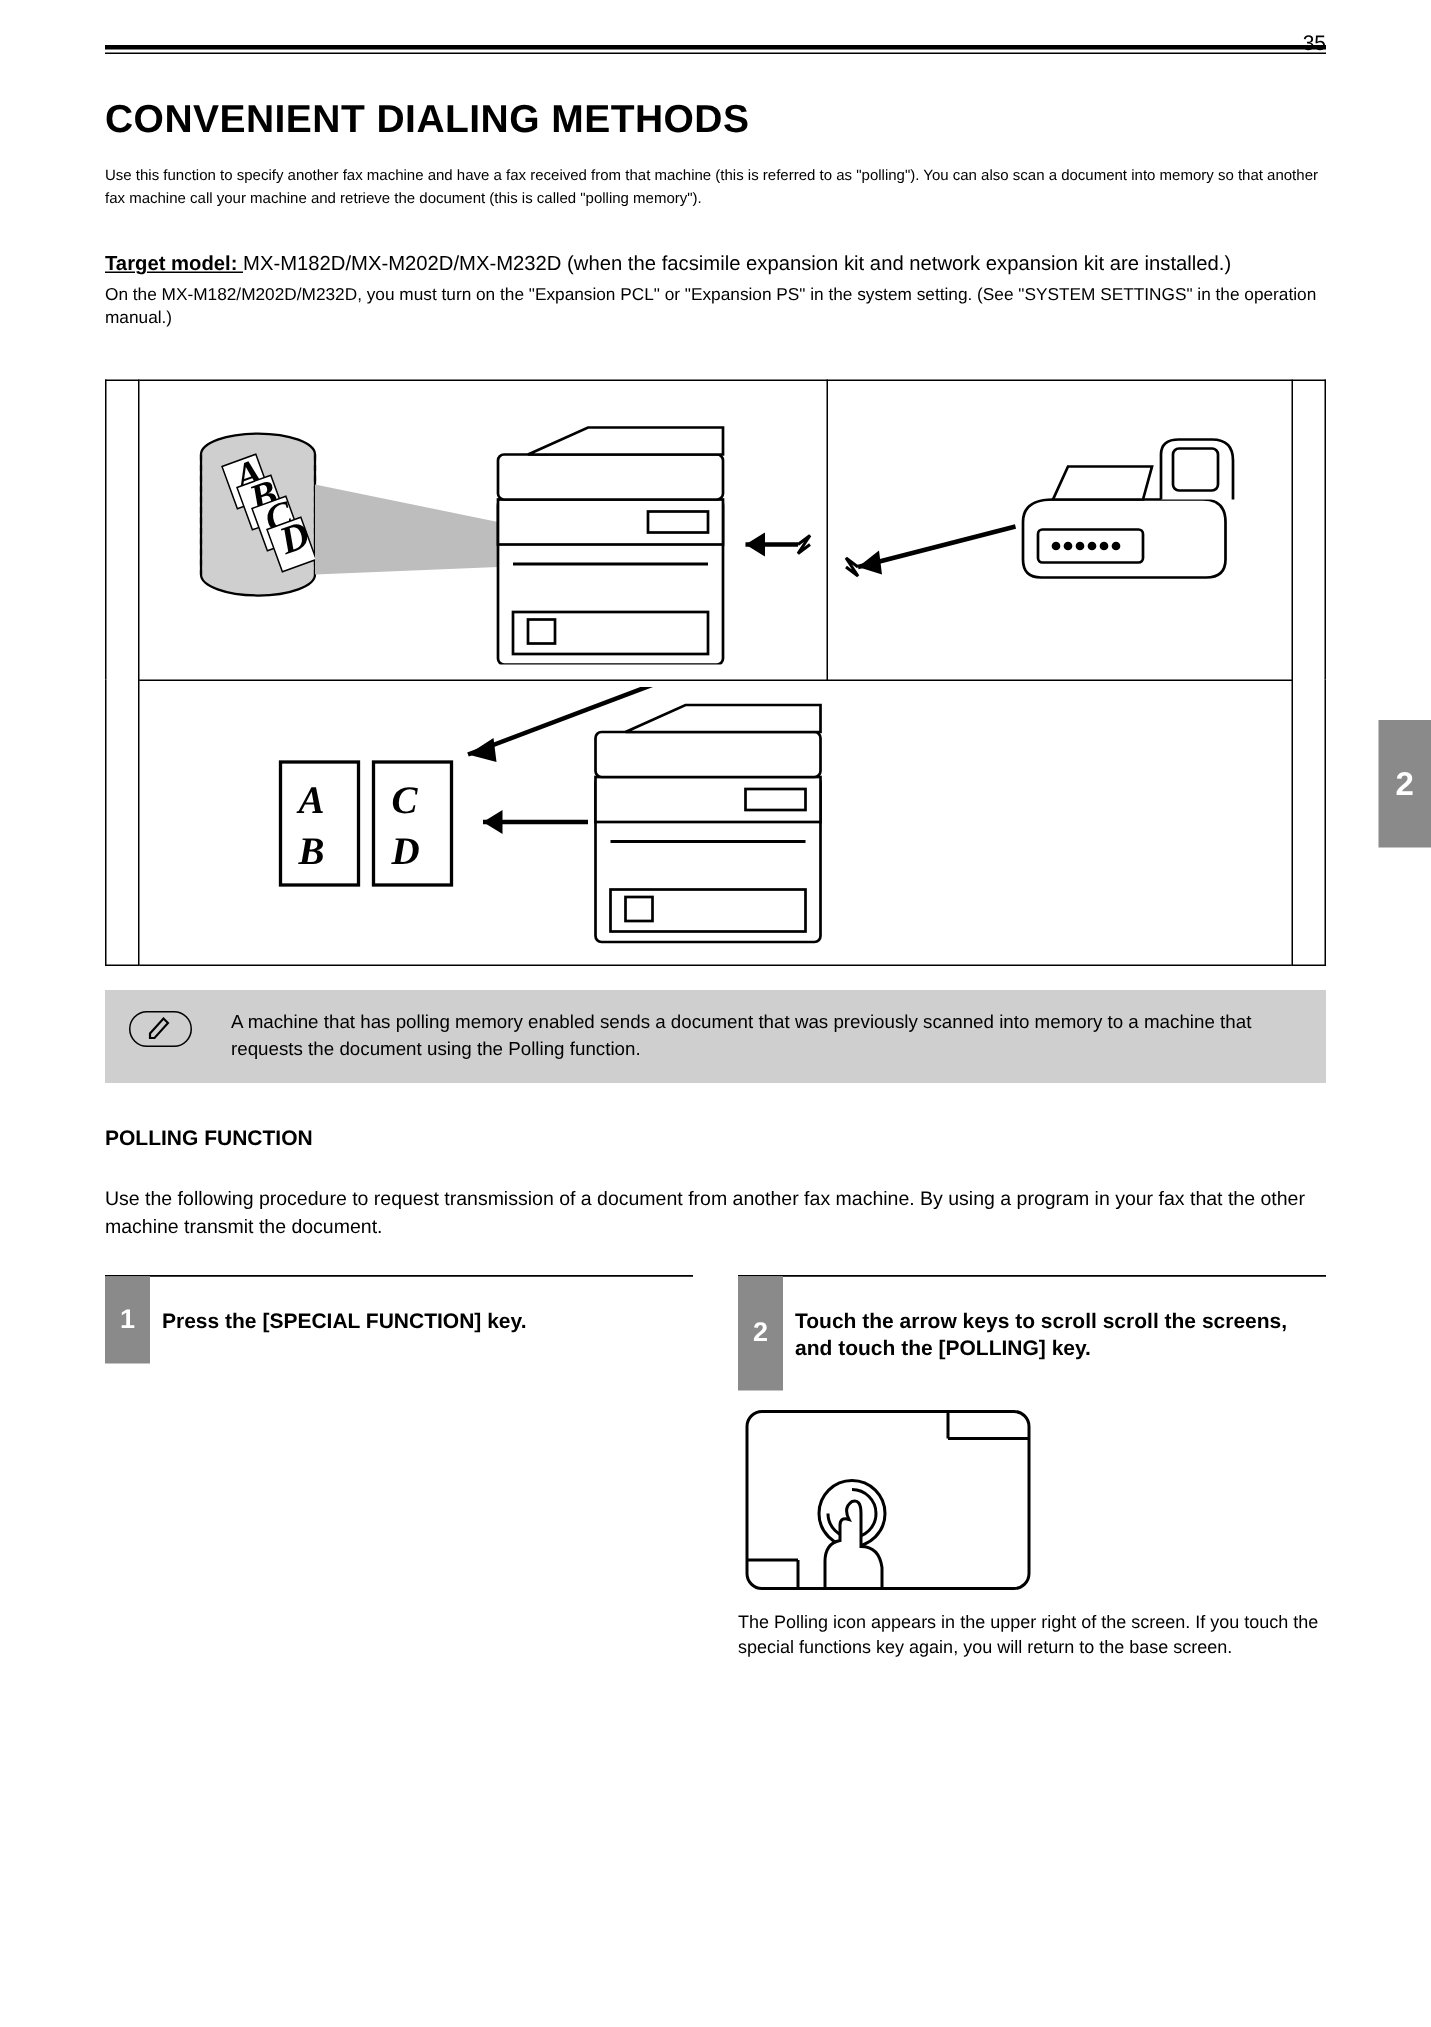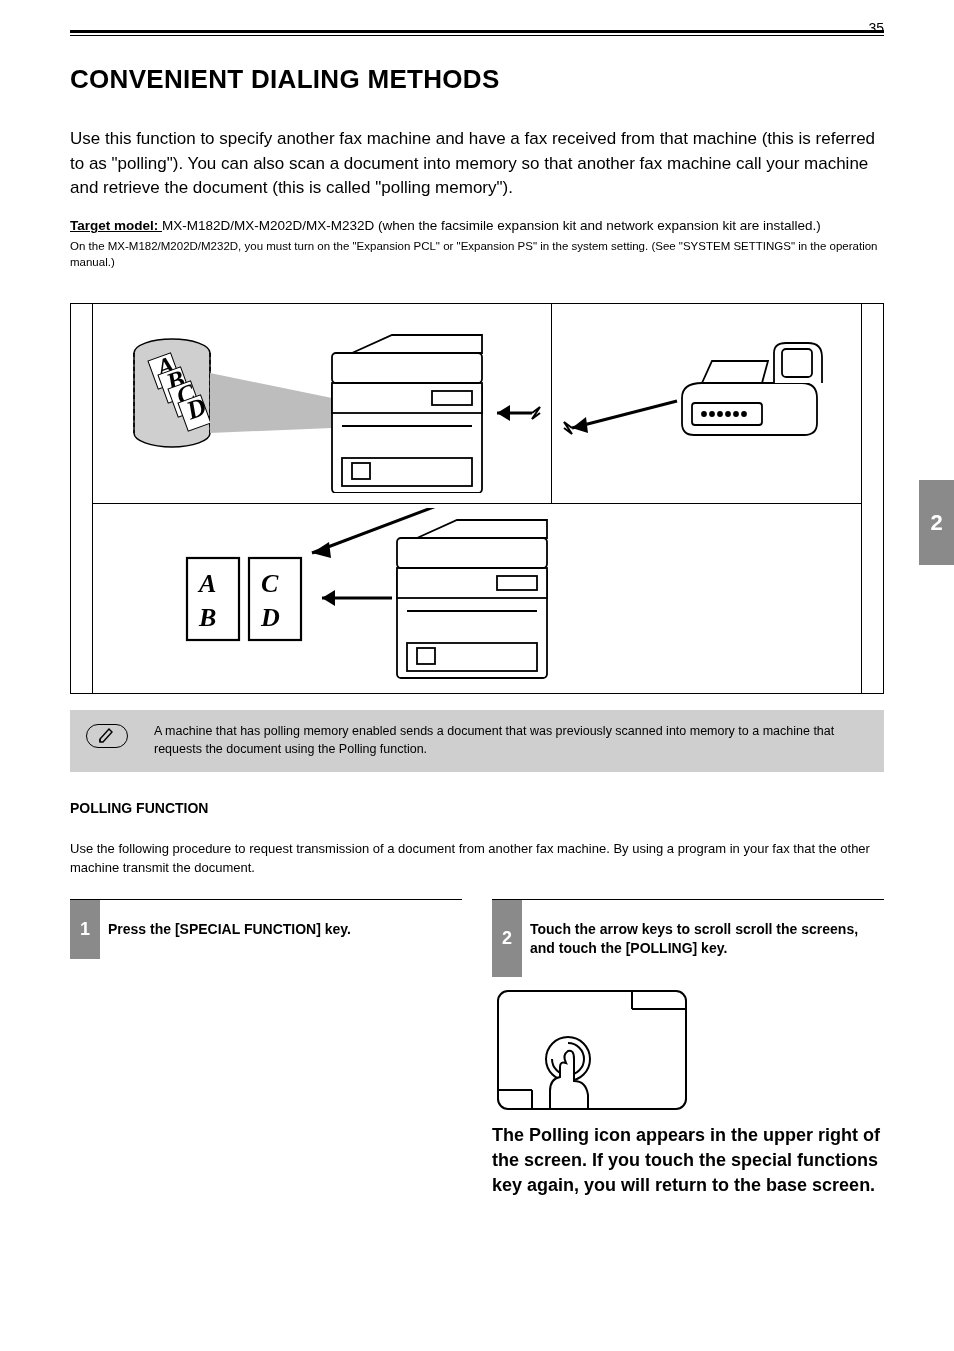--- a/index.html
+++ b/index.html
@@ -39,24 +39,24 @@
     color: #fff;
     display: flex;
     align-items: center;
     justify-content: center;
     font-size: 22px;
     font-weight: bold;
   }
   h1 {
     font-size: 26px;
     font-weight: bold;
-    margin-bottom: 32px;
+    margin-bottom: 16px;
     letter-spacing: 0.3px;
   }
-  .intro { font-size: 17px; line-height: 1.45; margin-bottom: 15px; }
+  .intro { font-size: 10px; line-height: 1.45; margin-bottom: 26px; }
   .target { font-size: 13.5px; line-height: 1.45; margin-bottom: 4px; }
   .target-label { font-weight: bold; text-decoration: underline; }
   .note-small { font-size: 11.5px; line-height: 1.35; margin-bottom: 32px; }
 
   
   .diagram-table {
     width: 100%;
     border-collapse: collapse;
     margin-bottom: 16px;
   }
@@ -126,21 +126,21 @@
   }
   .step-title {
     flex:1;
     padding: 20px 8px;
     font-size: 14px;
     font-weight: bold;
     line-height: 1.3;
     border-top: 1.5px solid #000;
     margin-top:-1px;
   }
-  .step-body { font-size: 18px; line-height: 1.4; font-weight: bold; }
+  .step-body { font-size: 12px; line-height: 1.4; }
 
   .panel-svg { display:block; margin: 4px 0 8px 0; }
 
   
   .script { font-family: 'Brush Script MT','Segoe Script',cursive; font-size:26px; font-style:italic; font-weight:bold; }
 </style>
 </head>
 <body>
 
 <div class="page">

